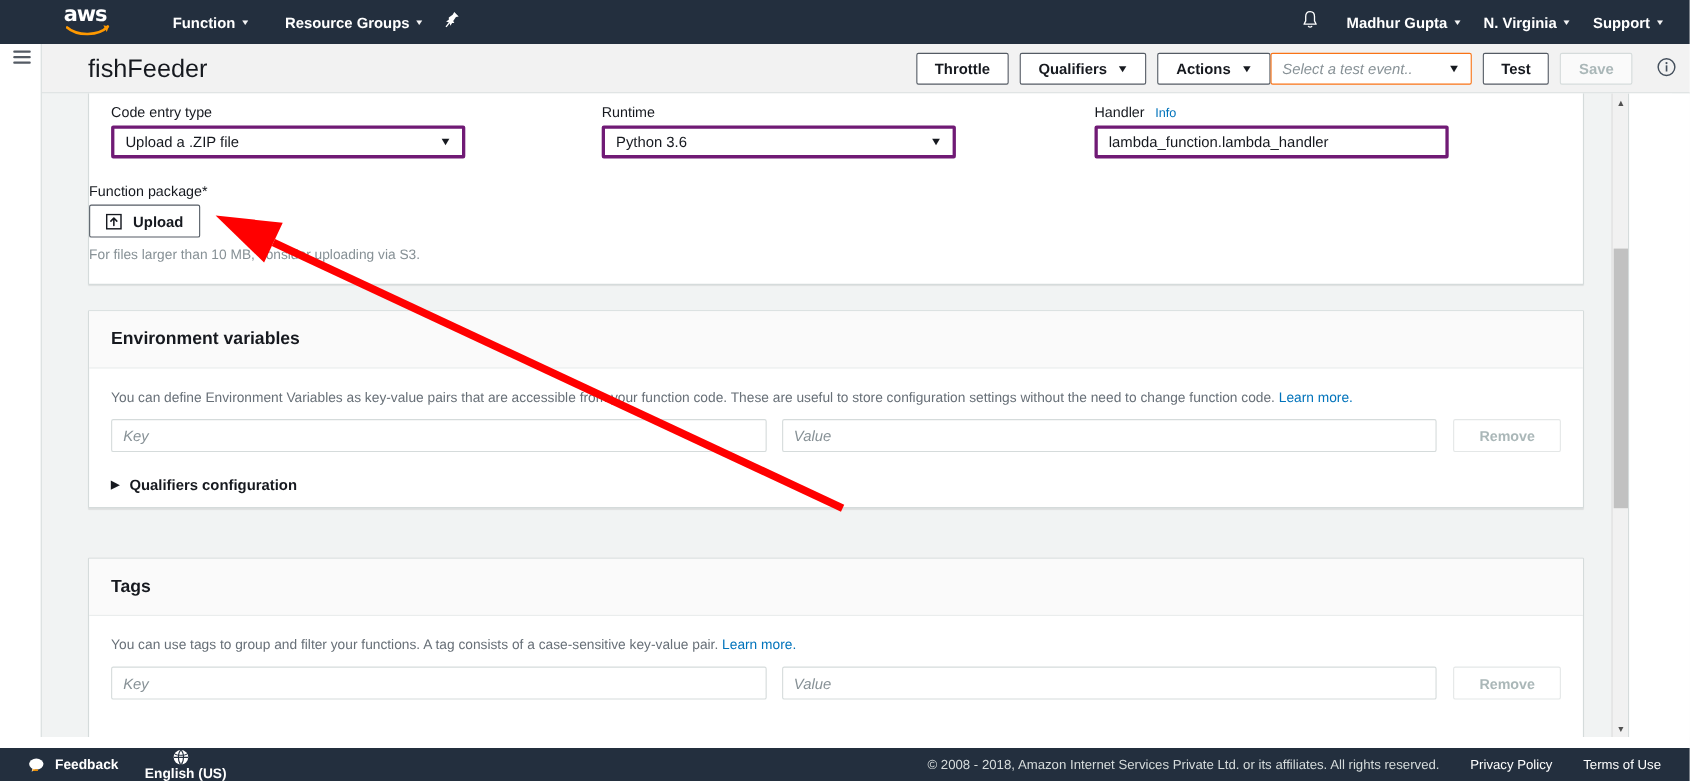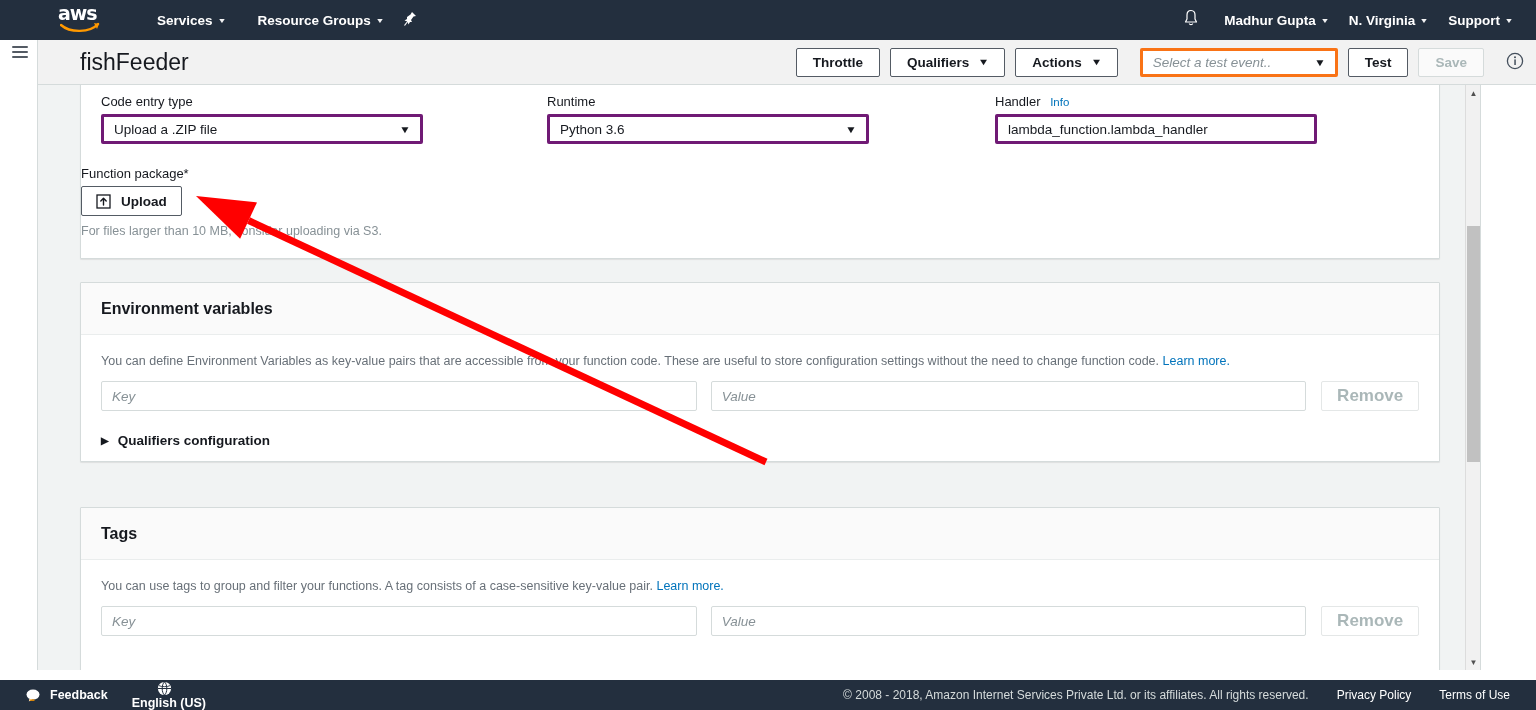--- a/index.html
+++ b/index.html
@@ -79,26 +79,26 @@
     background: #fff; border: 1px solid #545b64;
     border-radius: 2px; color: #16191f;
     font-size: 13.5px; font-weight: bold;
     display: flex; align-items: center; cursor: pointer;
     margin-left: 10px; white-space: nowrap;
     font-family: "Liberation Sans", sans-serif;
   }
   .hbtn .caret { margin-left: 10px; font-size: 9px; transform: scaleX(1.3); }
   .hbtn.disabled { border-color: #d5dbdb; color: #aab7b8; cursor: default; background: #fafafa; }
   #test-event-select {
-    height: 29px; width: 198px; padding: 0 10px;
-    background: #fff; border: 3px solid #f97316;
+    height: 29px; width: 183px; padding: 0 10px;
+    background: #fff; border: 1px solid #f97316;
     border-radius: 2px; color: #879196;
     font-size: 13.5px; font-style: italic;
     display: flex; align-items: center; cursor: pointer;
-    margin-left: 22px; justify-content: space-between;
+    justify-content: space-between;
   }
   #test-event-select .caret { font-size: 10px; color: #16191f; font-style: normal; transform: scaleX(1.2); }
 
   
   #content-area {
     position: absolute; top: 85px; left: 38px;
     width: 1482px; height: 585px;
     background: #f1f3f3;
     overflow: hidden;
   }
@@ -162,21 +162,21 @@
     height: 30px; width: 100%;
     border: 1px solid #d5dbdb; border-radius: 2px;
     background: #fff; padding: 0 10px;
     font-size: 13.5px; color: #879196; font-style: italic;
     display: flex; align-items: center;
   }
   .remove-btn {
     margin-left: 15px; height: 30px; width: 98px;
     border: 1px solid #e4e7e7; border-radius: 2px;
     background: #fff; color: #aab7b8;
-    font-size: 17px; font-weight: bold;
+    font-size: 13px; font-weight: bold;
     display: flex; align-items: center; justify-content: center;
     cursor: default;
   }
   #encryption-config {
     margin-top: 22px; display: flex; align-items: center;
     font-size: 13.5px; font-weight: bold; color: #16191f; cursor: pointer;
   }
   #encryption-config .tri { font-size: 10px; margin-right: 9px; color: #16191f; }
 
   
@@ -236,21 +236,21 @@
 <div id="aws-nav">
   <div class="aws-logo">
     <div class="aws-word">aws</div>
     <svg class="aws-smile" viewBox="0 0 40 11">
       <path d="M1 3 C 10 11, 30 11, 38 2" stroke="#ff9900" stroke-width="2.4" fill="none" stroke-linecap="round"></path>
       <path d="M34 1 L39 2 L37 7 Z" fill="#ff9900"></path>
     </svg>
   </div>
 
   <div class="nav-item" id="nav-services">
-    <span>Services</span>
+    <span>Function</span>
     <span class="caret">▾</span>
   </div>
 
   <div class="nav-item" id="nav-resource-groups">
     <span>Resource Groups</span>
     <span class="caret">▾</span>
   </div>
 
   <div id="nav-pin">
     <svg width="14" height="16" viewBox="0 0 14 16">

